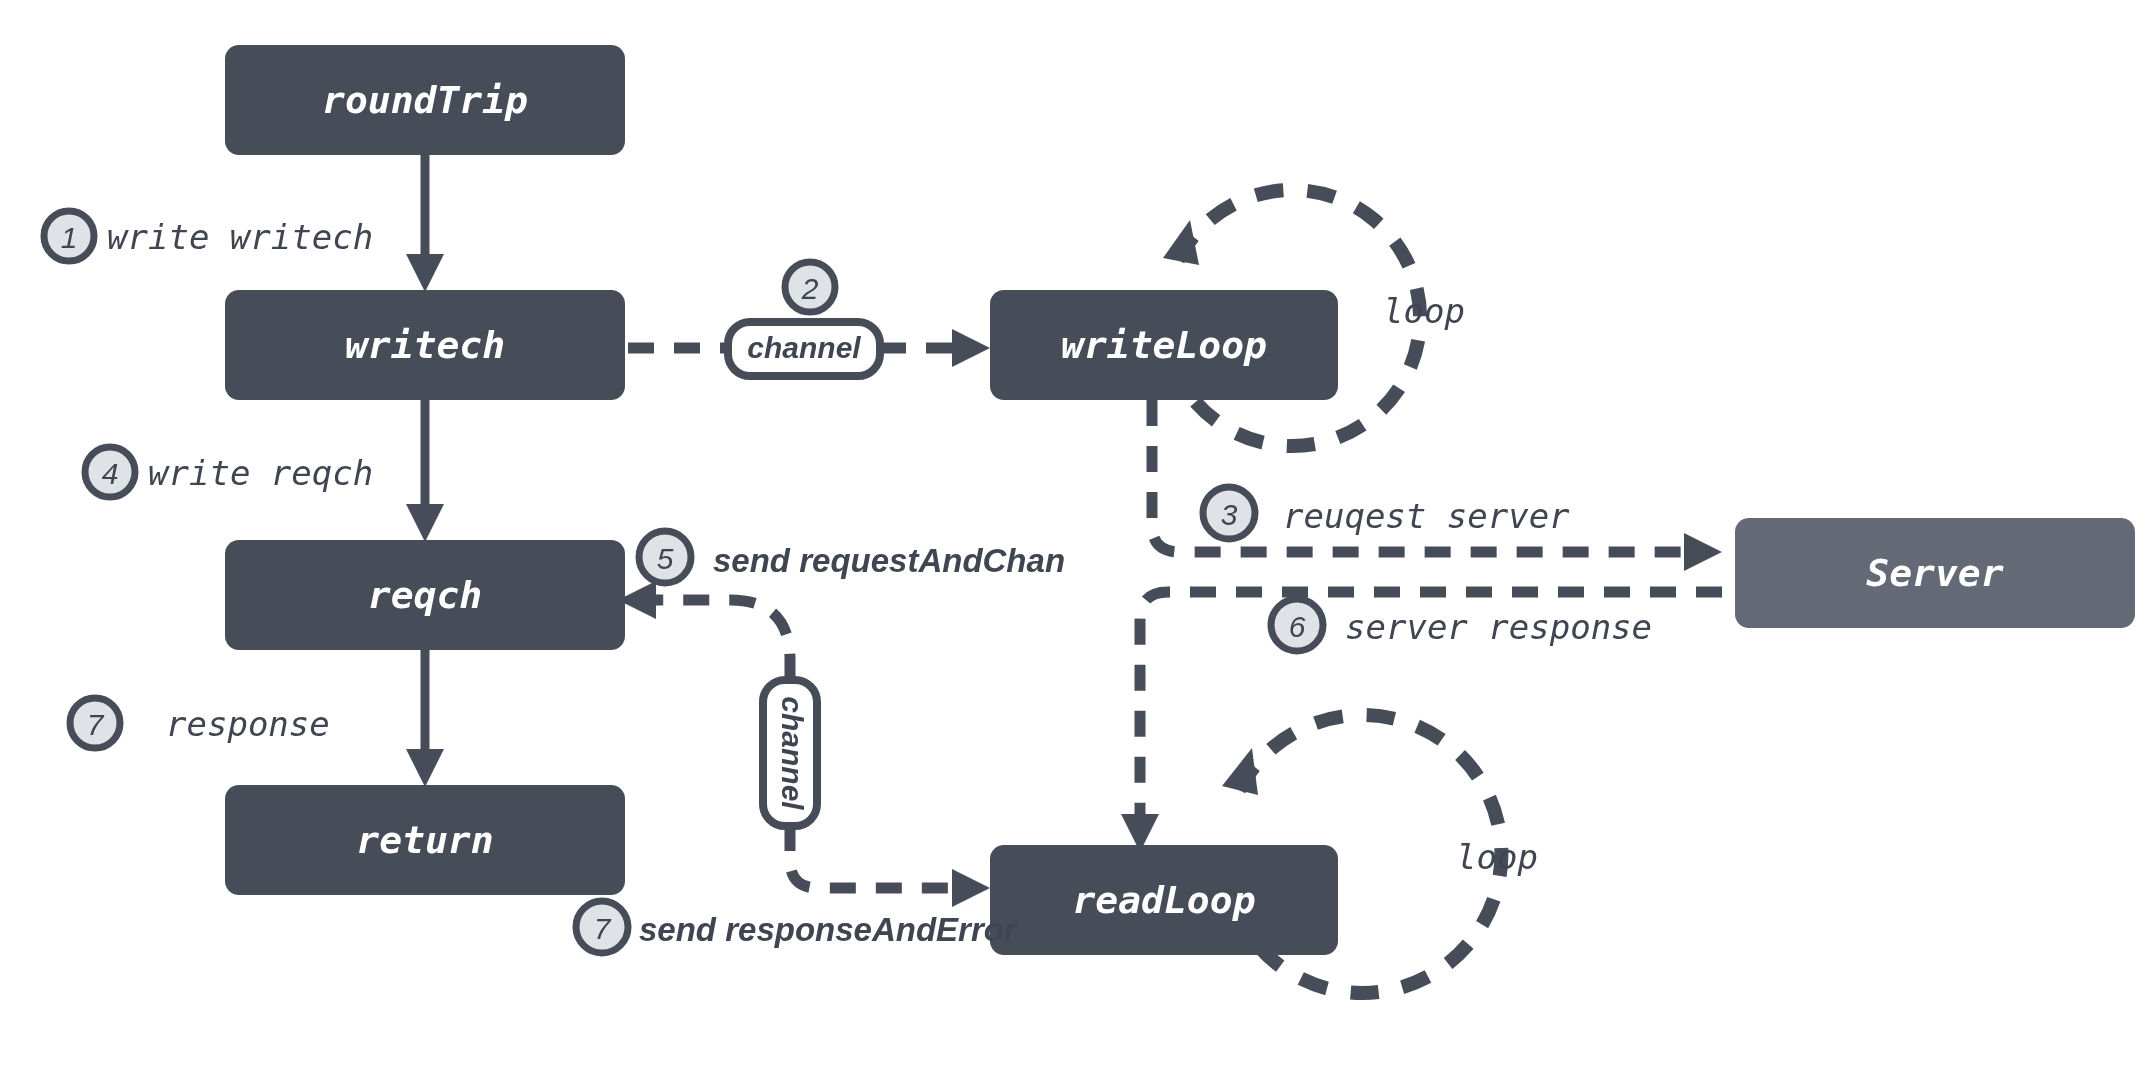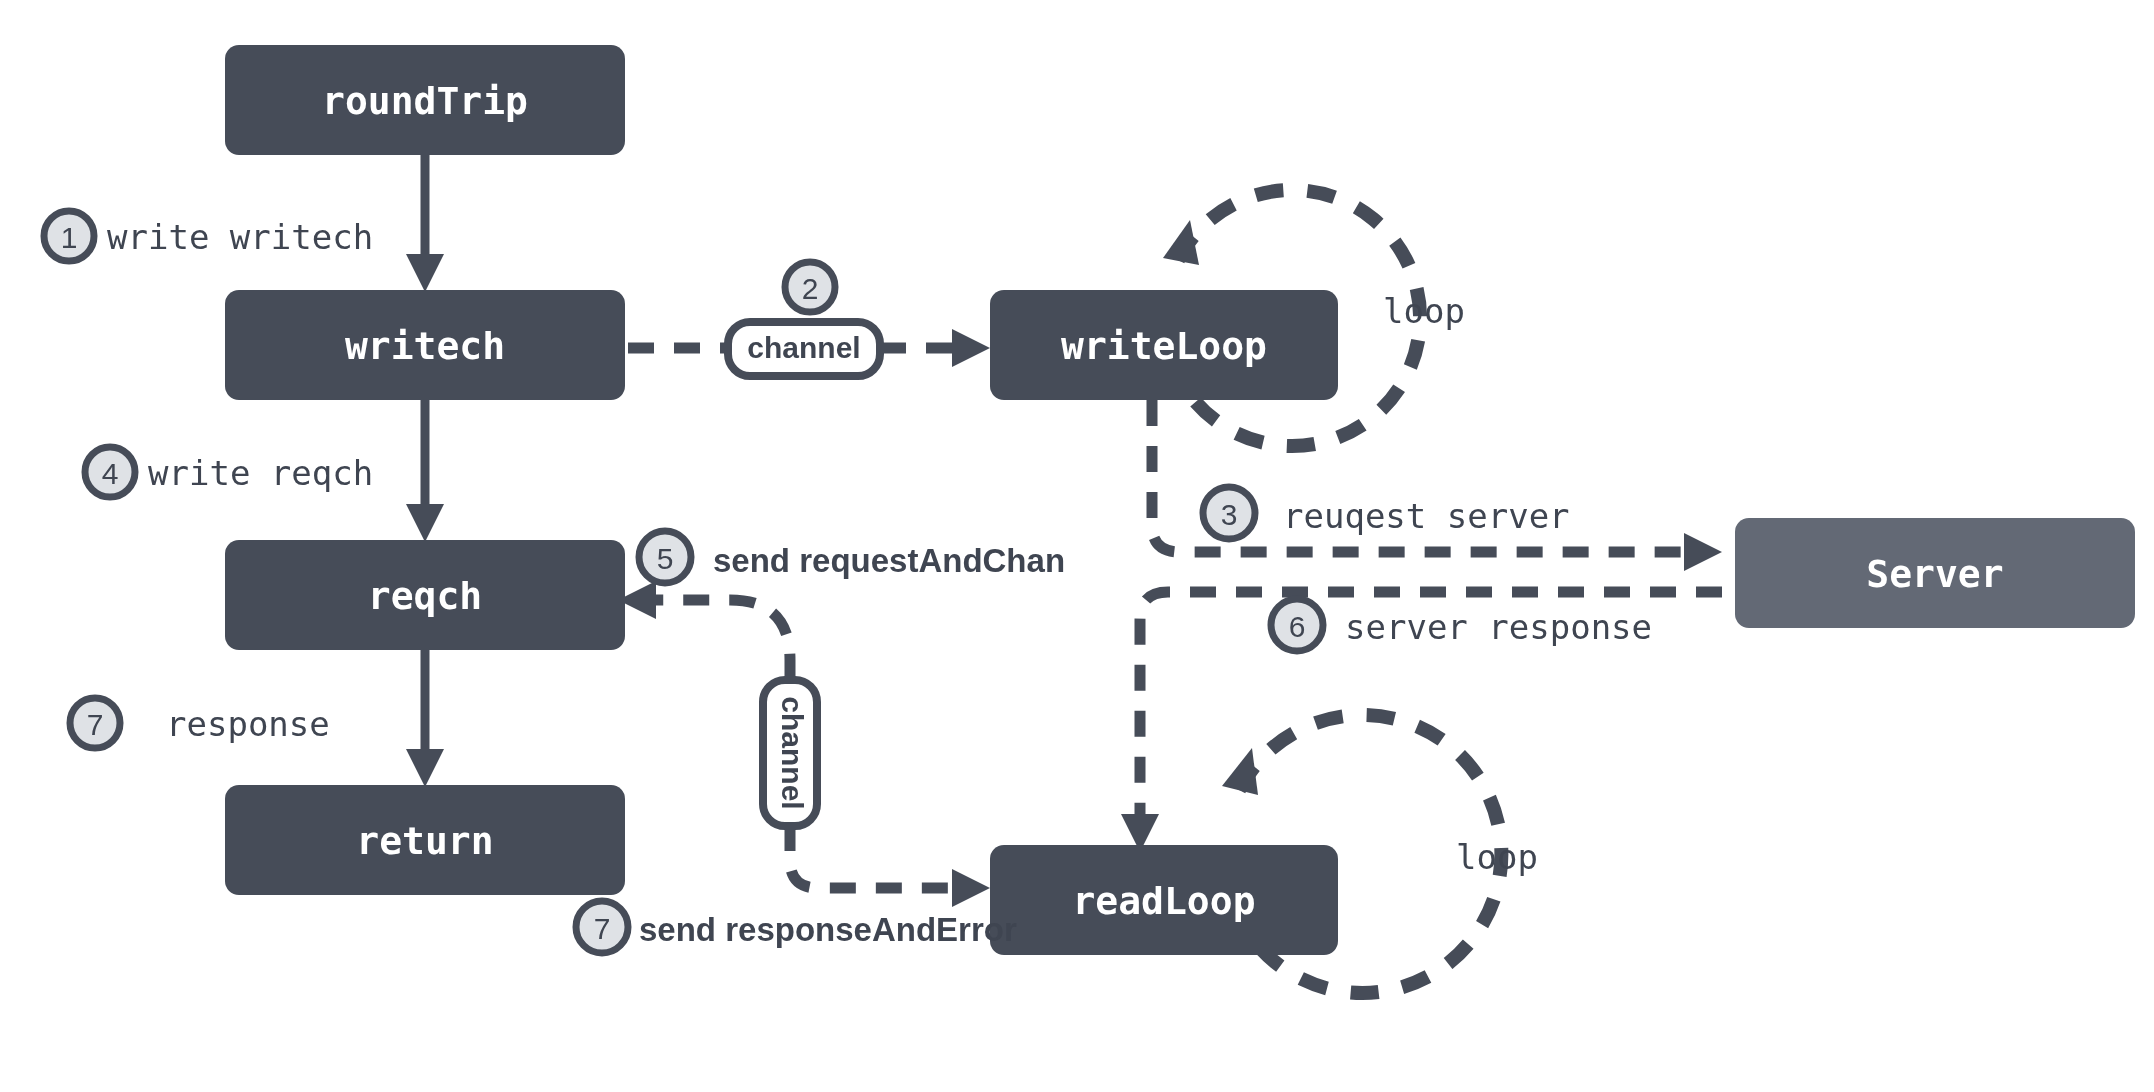--- a/index.html
+++ b/index.html
@@ -11,20 +11,21 @@
     width: 2154px;
     height: 1092px;
     font-family: "DejaVu Sans Mono", monospace;
     overflow: hidden;
   }
   #diagram-root {
     position: relative;
     width: 1819px;
     height: 1092px;
     background: #ffffff;
+    font-style: italic;
   }
   svg#flow {
     display: block;
     width: 2154px;
     height: 1092px;
   }
   .node-rect {
     fill: #464c58;
   }
   .node-rect-alt {

